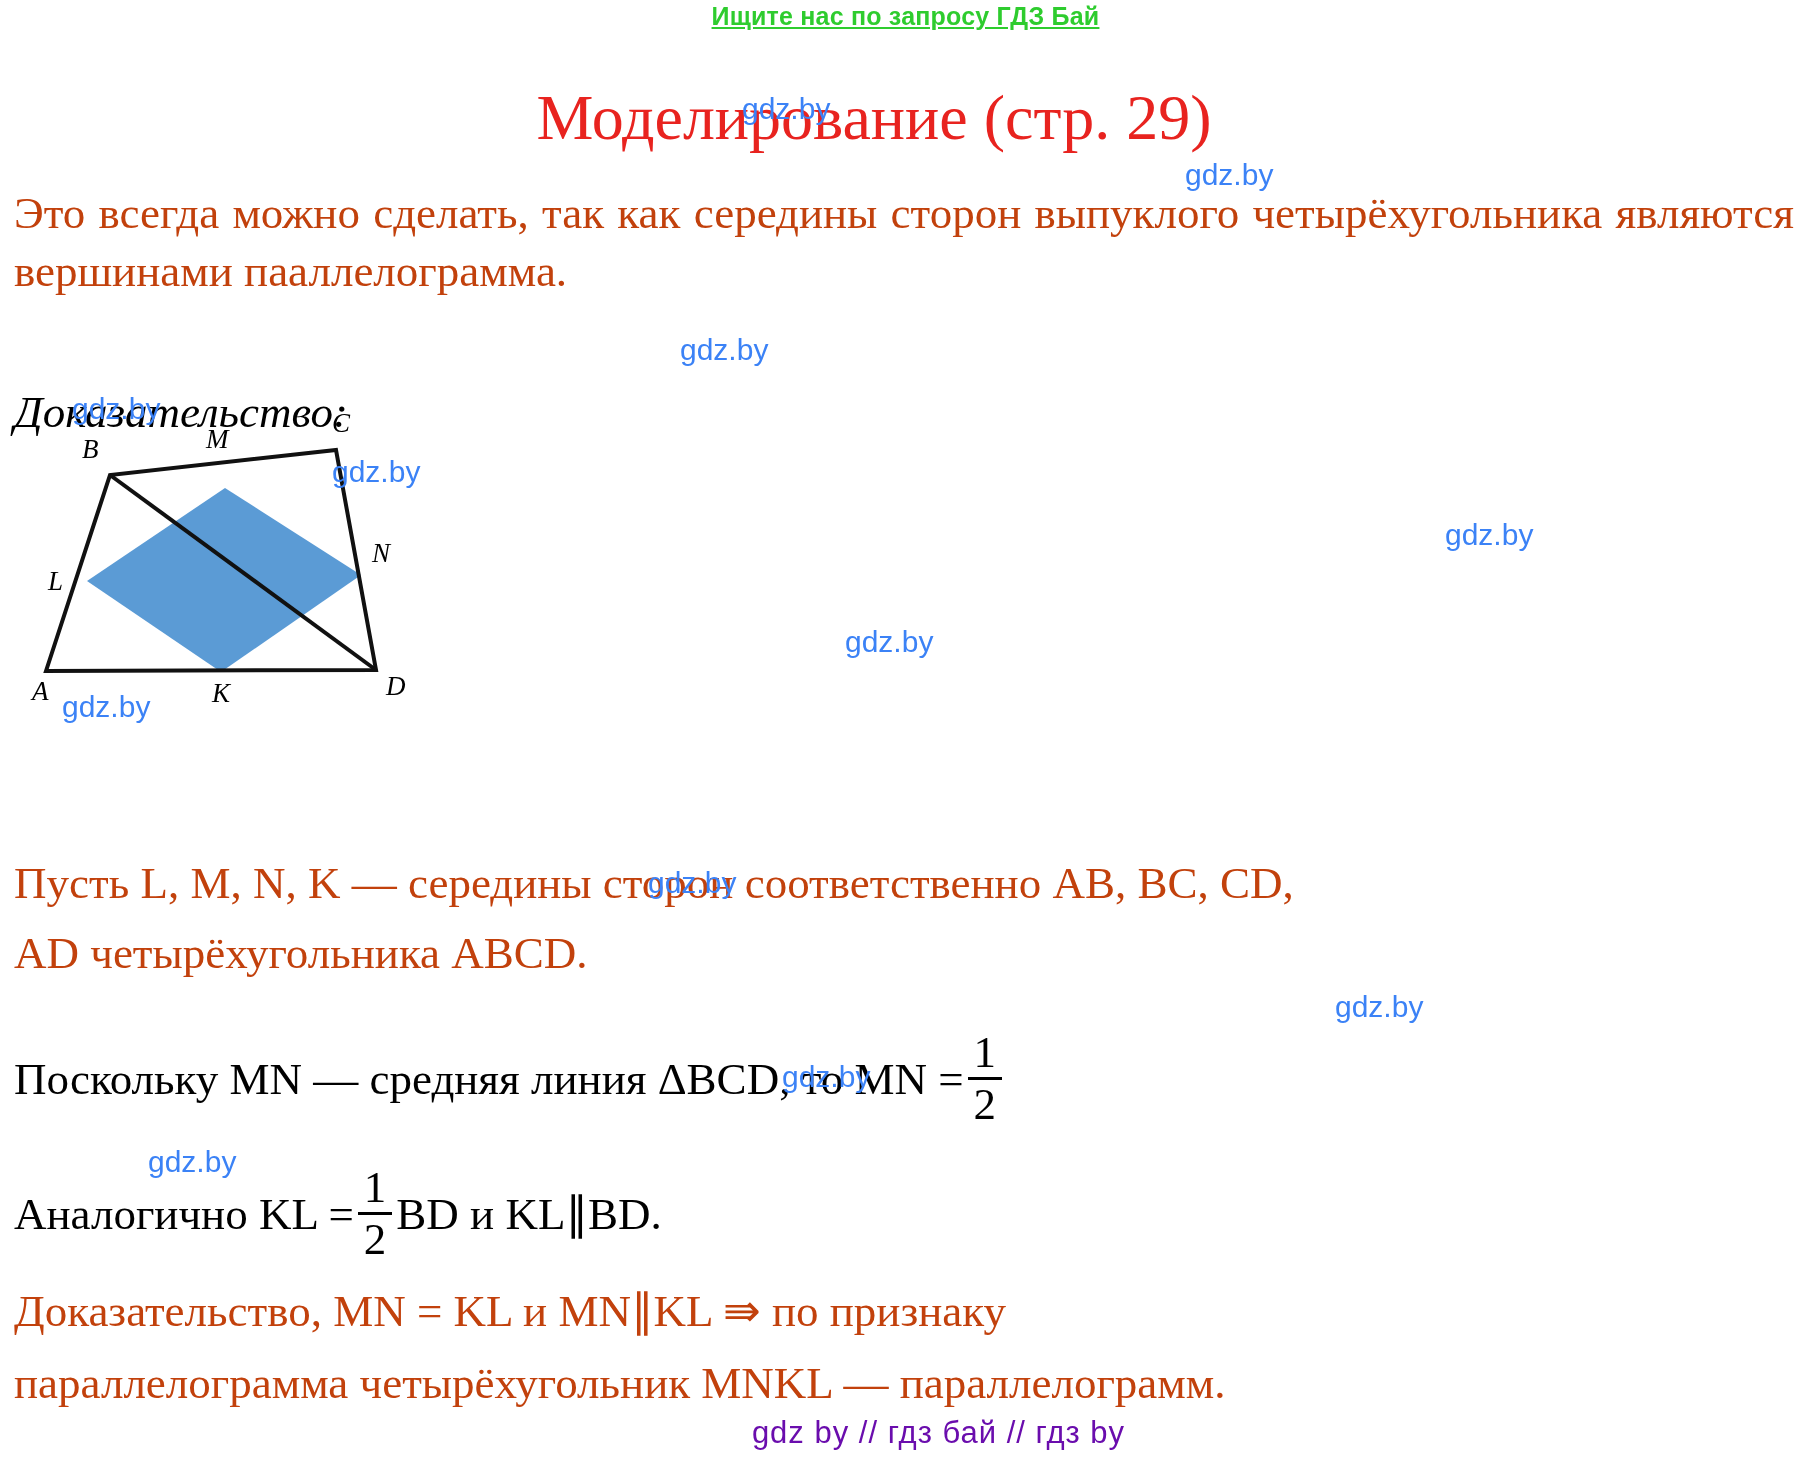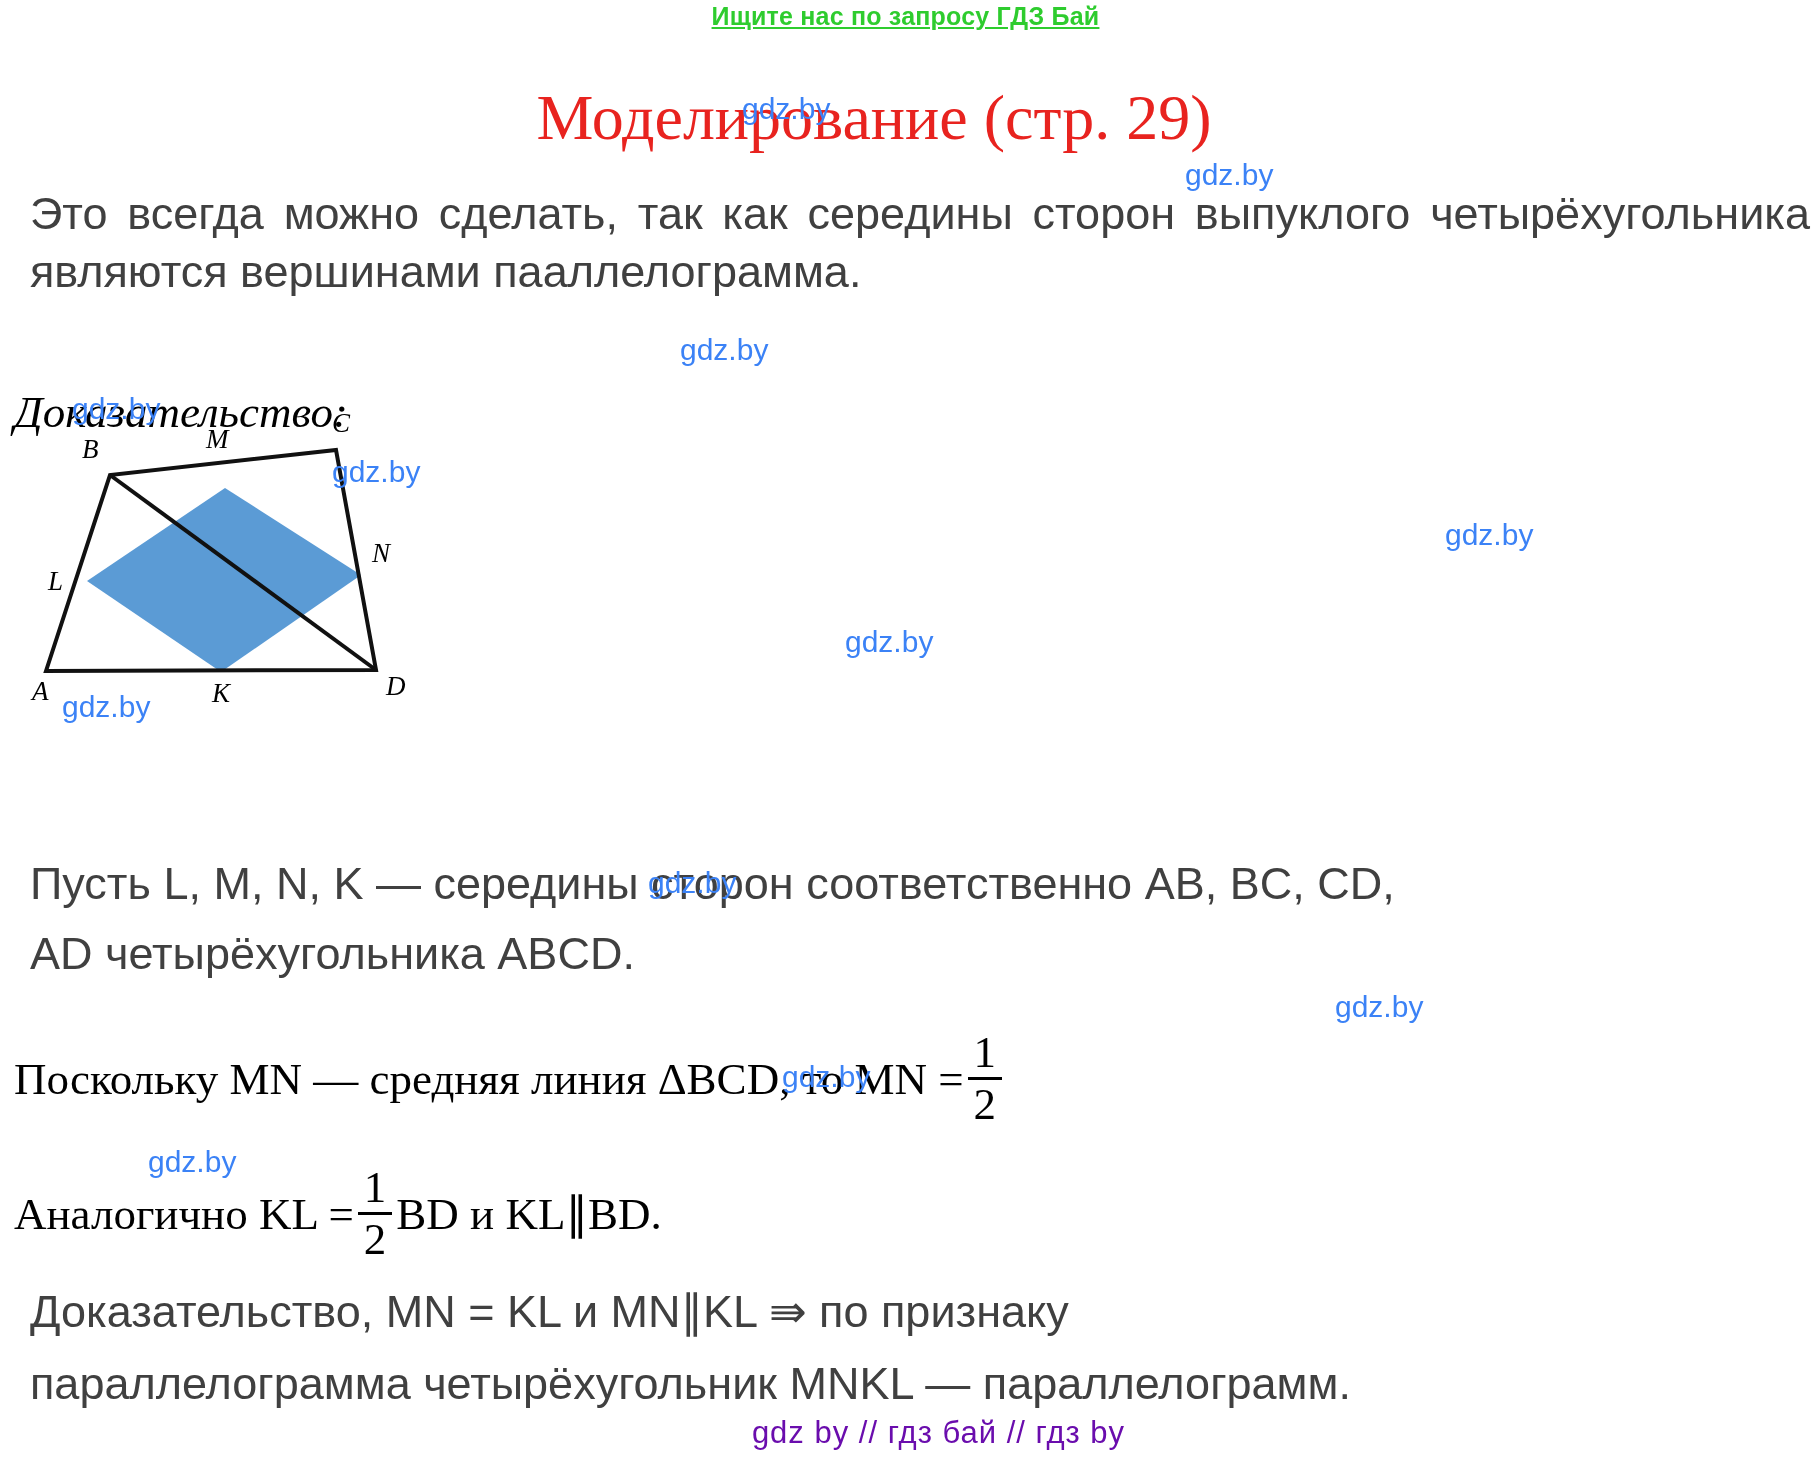--- a/index.html
+++ b/index.html
@@ -51,25 +51,24 @@
     font-family: "Liberation Sans", sans-serif;
     font-size: 30px;
     color: #3b82f6;
     white-space: nowrap;
     pointer-events: none;
   }
 
   
   .para {
     position: absolute;
-    font-family: Liberation Sans, sans-serif;
+    font-family: Liberation Serif, serif;
     font-size: 45px;
     line-height: 1.28;
-    color: #404040;
-    margin-left: 16px;
+    color: #c2410c;
   }
   .p-justify {
     text-align: justify;
     text-align-last: left;
   }
   .proof-label {
     position: absolute;
     font-family: "Liberation Serif", serif;
     font-style: italic;
     font-size: 45px;

